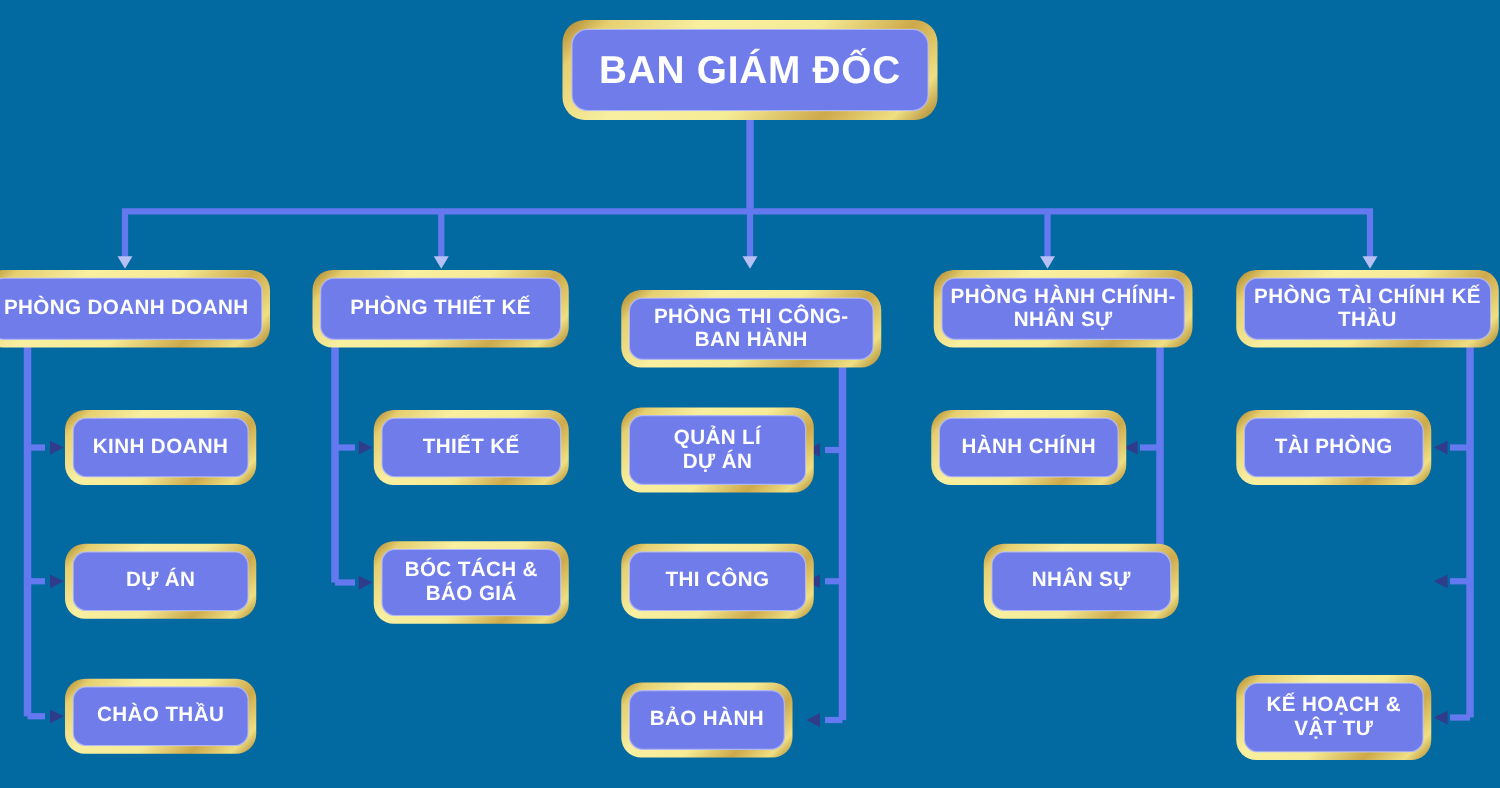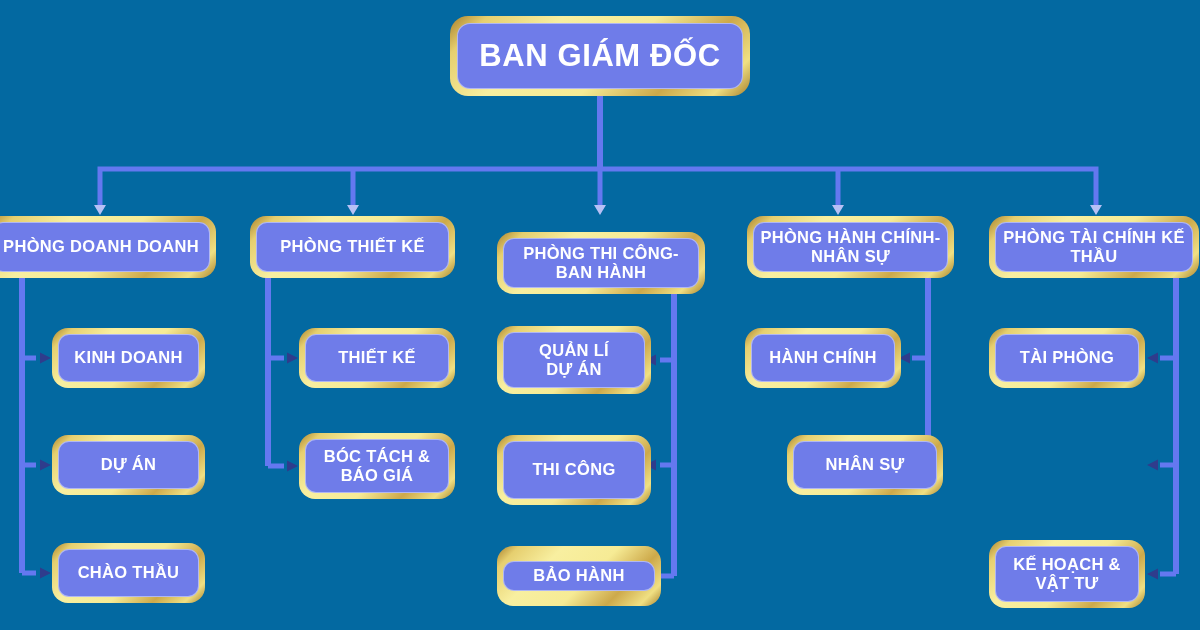--- a/index.html
+++ b/index.html
@@ -160,26 +160,26 @@
     <div class="fill">
       <span>BÓC TÁCH &amp; BÁO GIÁ</span>
     </div>
   </div>
 
   <div class="gnode sub-node" style="left:497px;top:326px;width:154px;height:68px;justify-content:flex-end;">
     <div class="fill">
       <span style="max-width:92px;">QUẢN LÍ DỰ ÁN</span>
     </div>
   </div>
-  <div class="gnode sub-node" style="left:497px;top:435px;width:154px;height:70px;">
+  <div class="gnode sub-node" style="left:497px;top:435px;width:154px;height:60px;">
     <div class="fill">
       <span>THI CÔNG</span>
     </div>
   </div>
-  <div class="gnode sub-node" style="left:497px;top:546px;width:164px;height:60px;align-items:center;">
+  <div class="gnode sub-node" style="left:497px;top:546px;width:137px;height:60px;">
     <div class="fill">
       <span>BẢO HÀNH</span>
     </div>
   </div>
 
   <div class="gnode sub-node" style="left:745px;top:328px;width:156px;height:60px;">
     <div class="fill">
       <span>HÀNH CHÍNH</span>
     </div>
   </div>

